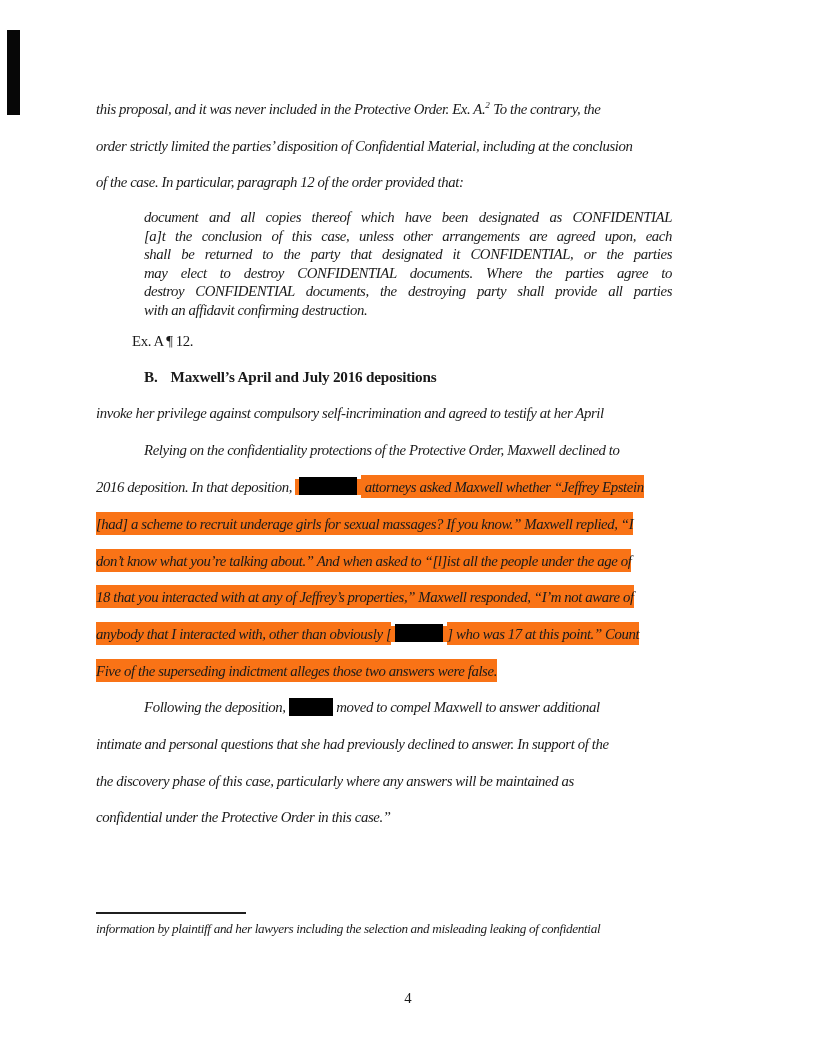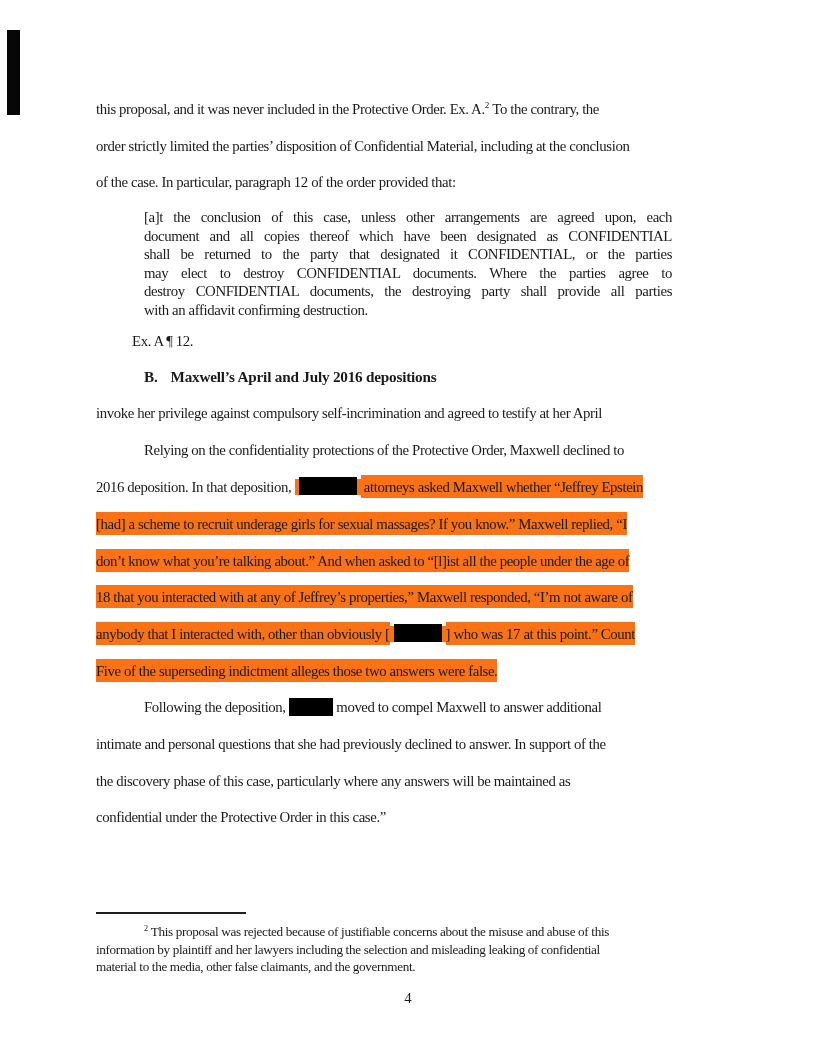--- a/index.html
+++ b/index.html
@@ -2,21 +2,21 @@
 <html><head>
 <meta charset="utf-8">
 <style>
   html,body{margin:0;padding:0;background:#e8e8e8;}
   .page{
     position:relative;width:816px;height:1056px;background:#ffffff;
     font-family:"Liberation Serif","DejaVu Serif",serif;color:#1a1a1a;
     margin:0 auto;overflow:hidden;
   }
   .blk{position:absolute;}
-  .line{white-space:nowrap;letter-spacing:-0.4px;}
+  .line{white-space:nowrap;letter-spacing:-0.4px;font-style:italic;}
   .lh-body .line{line-height:36.75px;font-size:14.8px;}
   .lh-quote .line{line-height:18.6px;font-size:14.8px;white-space:normal;}
   .lh-quote .line.just{text-align:justify;text-align-last:justify;}
   .lh-foot .line{line-height:17.4px;font-size:13.2px;letter-spacing:-0.35px;}
   .cite-line{font-size:14.8px;letter-spacing:-0.4px;line-height:20px;}
   .heading{font-size:15.2px;font-weight:bold;letter-spacing:-0.2px;line-height:20px;white-space:nowrap;text-align:center;}
   .heading .hnum{display:inline-block;margin-right:13px;}
   .hl{background:#f97316;padding:3.5px 0;}
   .redwrap{padding:0 4px;}
   .red-box{display:inline-block;background:#000000;height:18px;vertical-align:-3.5px;}
@@ -33,22 +33,22 @@
 
   <div class="corner-mark"></div>
 
   <div class="blk lh-body" style="left:96px;top:87px;width:648px;">
       <div class="line"><span>this proposal, and it was never included in the Protective Order. Ex. A.</span><sup>2</sup><span> To the contrary, the</span></div>
       <div class="line"><span>order strictly limited the parties’ disposition of Confidential Material, including at the conclusion</span></div>
       <div class="line"><span>of the case. In particular, paragraph 12 of the order provided that:</span></div>
     </div>
 
   <div class="blk lh-quote" style="left:144px;top:208px;width:528px;">
+      <div class="line just"><span>document and all copies thereof which have been designated as CONFIDENTIAL</span></div>
       <div class="line just"><span>[a]t the conclusion of this case, unless other arrangements are agreed upon, each</span></div>
-      <div class="line just"><span>document and all copies thereof which have been designated as CONFIDENTIAL</span></div>
       <div class="line just"><span>shall be returned to the party that designated it CONFIDENTIAL, or the parties</span></div>
       <div class="line just"><span>may elect to destroy CONFIDENTIAL documents. Where the parties agree to</span></div>
       <div class="line just"><span>destroy CONFIDENTIAL documents, the destroying party shall provide all parties</span></div>
       <div class="line"><span>with an affidavit confirming destruction.</span></div>
     </div>
 
   <div class="blk cite-line" style="left:96px;top:331px;margin-left:36px;">Ex. A ¶ 12.</div>
 
   <div class="blk heading" style="left:144px;top:367px;">
     <span class="hnum">B.</span><span>Maxwell’s April and July 2016 depositions</span>
@@ -65,20 +65,18 @@
       <div class="line"><span class="hl">Five of the superseding indictment alleges those two answers were false.</span></div>
       <div class="line" style="text-indent: 48px;"><span>Following the deposition, </span><span class=""><span class="red-box" style="width: 44px;"></span></span><span> moved to compel Maxwell to answer additional</span></div>
       <div class="line"><span>intimate and personal questions that she had previously declined to answer. In support of the</span></div>
       <div class="line"><span>the discovery phase of this case, particularly where any answers will be maintained as</span></div>
       <div class="line"><span>confidential under the Protective Order in this case.”</span></div>
     </div>
 
   <div class="foot-rule"></div>
 
   <div class="blk lh-foot" style="left:96px;top:920px;width:628px;">
-      <div class="line" style="text-indent: 48px;"><sup>2</sup><span> This proposal was rejected because of justifiable concerns about the misuse and abuse of this</span></div>
       <div class="line"><span>information by plaintiff and her lawyers including the selection and misleading leaking of confidential</span></div>
-      <div class="line"><span>material to the media, other false claimants, and the government.</span></div>
     </div>
 
   <div class="page-number">4</div>
 
 </div>
 
 </body></html>

